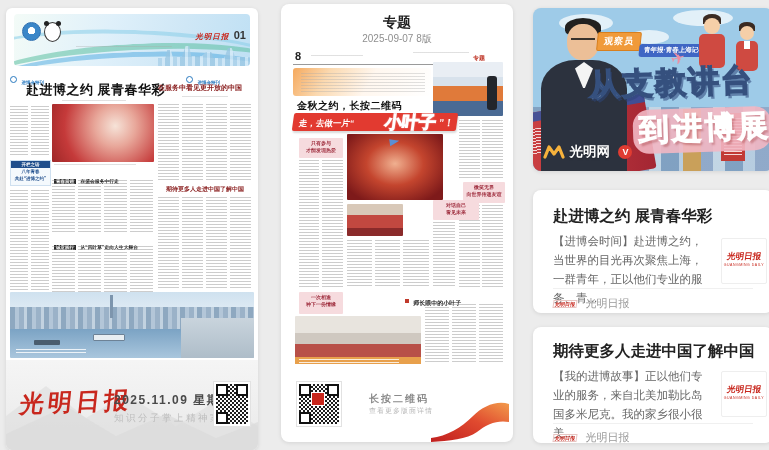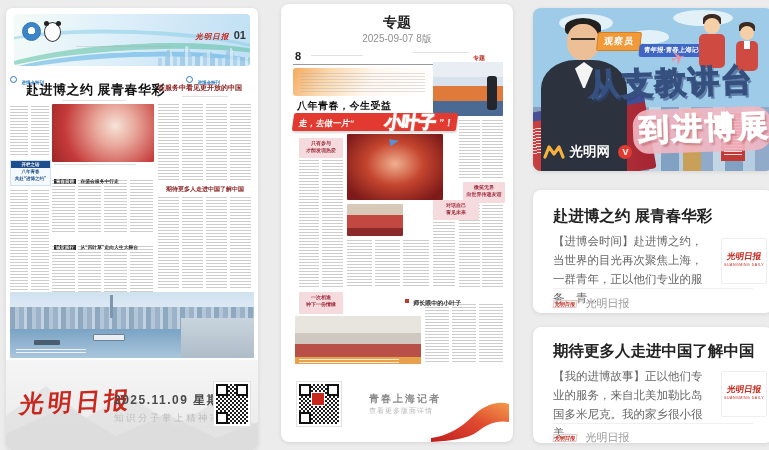--- a/index.html
+++ b/index.html
@@ -135,21 +135,21 @@
     <div class="abs" style="left:192px;top:50px;font-size:6px;font-weight:900;color:#c0392b;">专题</div>
     <div class="abs" style="left:12px;top:60px;width:200px;height:1px;background:#9a9a9a;"></div>
 
     <div class="abs" style="left:12px;top:64px;width:138px;height:28px;border-radius:3px;background:linear-gradient(120deg,#f5a95e,#fbd9b0 25%,#fff7ef 55%,#ffffff);">
       <div class="tlf" style="left:8px;top:5px;width:124px;height:19px;"></div>
     </div>
     <div class="abs" style="left:152px;top:58px;width:70px;height:54px;border-radius:1px;background:linear-gradient(180deg,#e9eef4 0 28%,#d8e2ec 28% 45%,#e07a3a 45% 72%,#4a6a94 72% 100%);">
       <div class="abs" style="right:6px;top:14px;width:10px;height:34px;background:#23262c;border-radius:3px;"></div>
     </div>
 
-    <div class="abs" style="left:16px;top:95px;font-size:10px;font-weight:900;color:#111;letter-spacing:.5px;white-space:nowrap;">八年青春，今生受益</div>
+    <div class="abs" style="left:16px;top:95px;font-size:10px;font-weight:900;color:#111;letter-spacing:.5px;white-space:nowrap;">金秋之约，长按二维码</div>
     <div class="abs" style="left:12px;top:109px;width:164px;height:18px;background:#e23a30;border-radius:2px;transform:skewX(-8deg);box-shadow:1px 2px 2px rgba(0,0,0,.15);">
       <span class="abs" style="left:6px;top:5px;color:#fff;font-size:8.5px;font-weight:900;white-space:nowrap;">走，去做一片“</span>
       <span class="abs" style="left:92px;top:-2px;font-size:17px;font-weight:900;color:#e23a30;-webkit-text-stroke:1px #fff;text-shadow:0 0 2px #fff;white-space:nowrap;">小叶子</span>
       <span class="abs" style="left:146px;top:3px;color:#fff;font-size:10px;font-weight:900;white-space:nowrap;">”！</span>
     </div>
 
     <div class="pinkbox" style="left:18px;top:134px;width:44px;height:18px;">
       <div>只有参与</div>
         <div>才能发现热爱</div>
     </div>
@@ -196,21 +196,21 @@
     <div class="tl" style="left:144px;top:300px;width:24px;height:60px;"></div>
     <div class="tl" style="left:171px;top:300px;width:24px;height:60px;"></div>
     <div class="tl" style="left:198px;top:300px;width:24px;height:60px;"></div>
 
     <div class="qr" style="left:16px;top:378px;width:40px;height:40px;">
       <span class="qr-eye" style="left:0;top:0;"></span>
       <span class="qr-eye" style="right:0;top:0;"></span>
       <span class="qr-eye" style="left:0;bottom:0;"></span>
       <span class="abs" style="left:12px;top:8px;width:12px;height:12px;background:#c8271d;border:1px solid #fff;"></span>
     </div>
-    <div class="abs" style="left:88px;top:388px;font-size:10px;font-weight:bold;color:#8a8a8a;letter-spacing:2px;white-space:nowrap;">青春上海记者</div>
+    <div class="abs" style="left:88px;top:388px;font-size:10px;font-weight:bold;color:#8a8a8a;letter-spacing:2px;white-space:nowrap;">长按二维码</div>
     <div class="abs" style="left:88px;top:402px;font-size:7px;color:#b8b8b8;letter-spacing:1px;white-space:nowrap;">查看更多版面详情</div>
     <svg width="78" height="48" viewBox="0 0 78 48" style="position:absolute;left:150px;top:390px;">
       <defs>
         <linearGradient id="rib" x1="0" y1="1" x2="1" y2="0">
           <stop offset="0" stop-color="#c01f1f"></stop>
             <stop offset=".55" stop-color="#e04a2f"></stop>
             <stop offset="1" stop-color="#f29b4b"></stop>
         </linearGradient>
       </defs>
       <path d="M0,44 C16,42 30,34 42,22 C52,12 66,6 78,10 L78,28 C66,26 56,30 46,38 C36,45 18,47 0,48 Z" fill="url(#rib)"></path>

